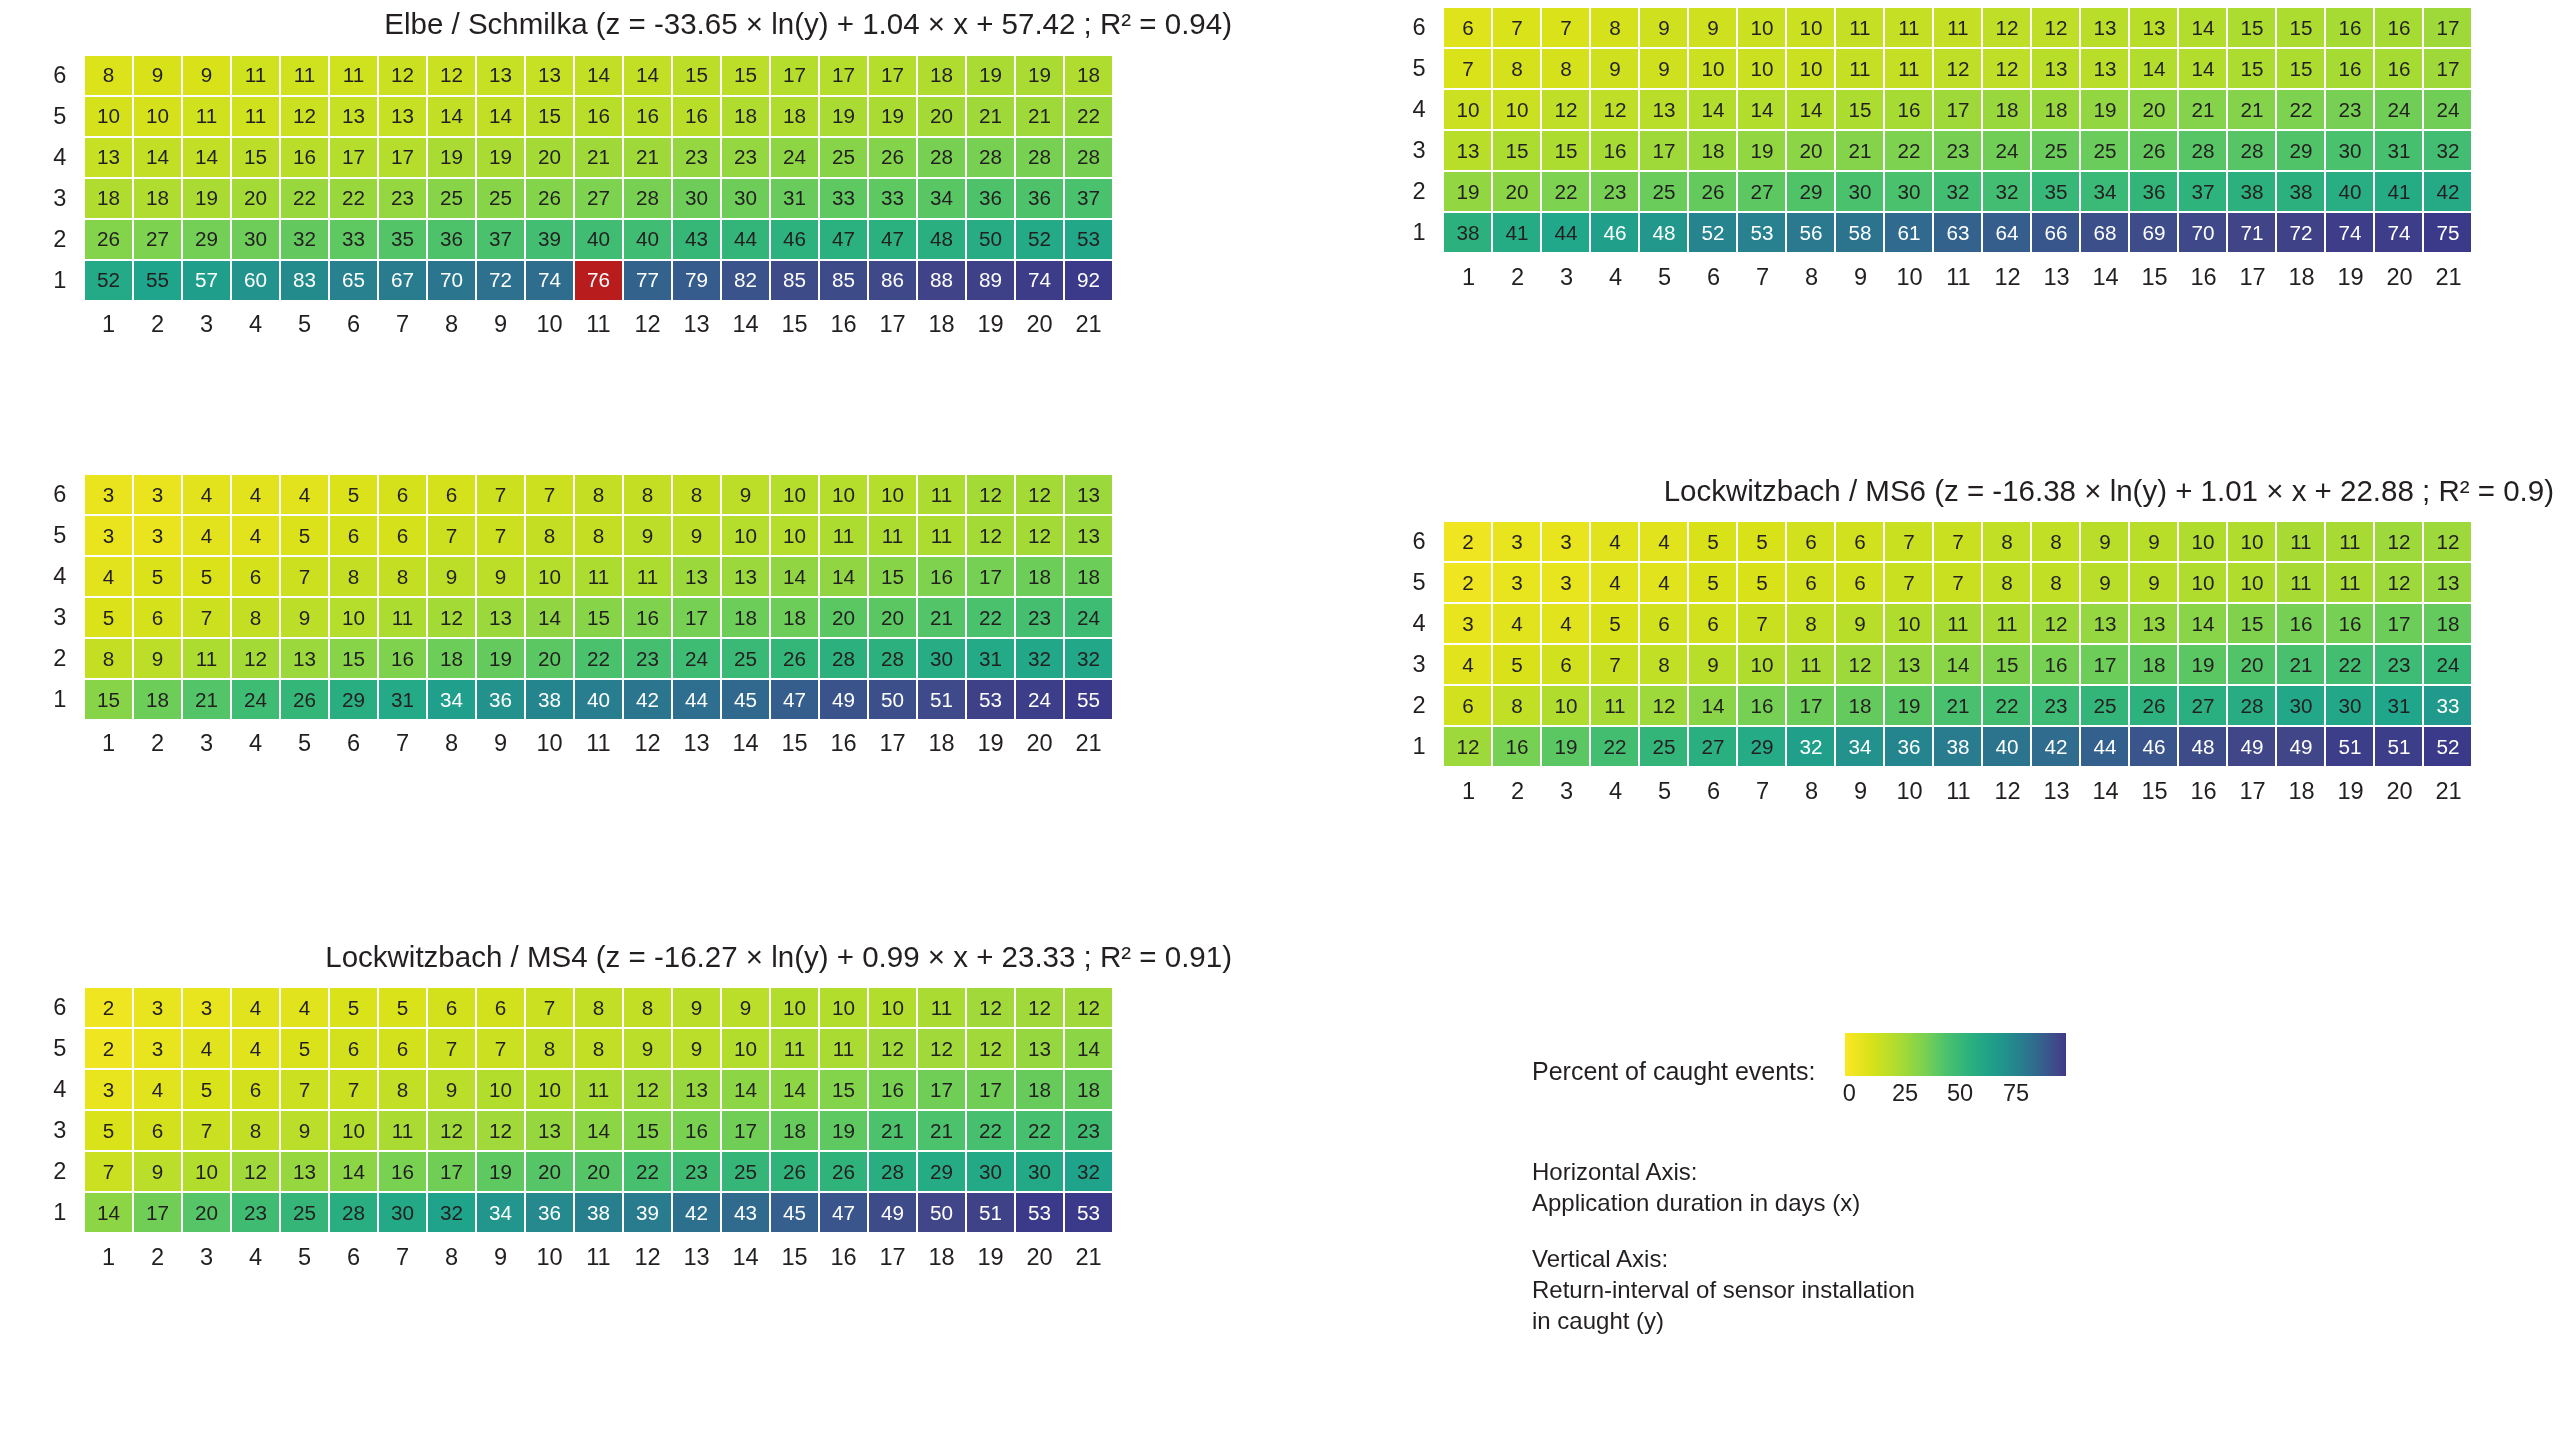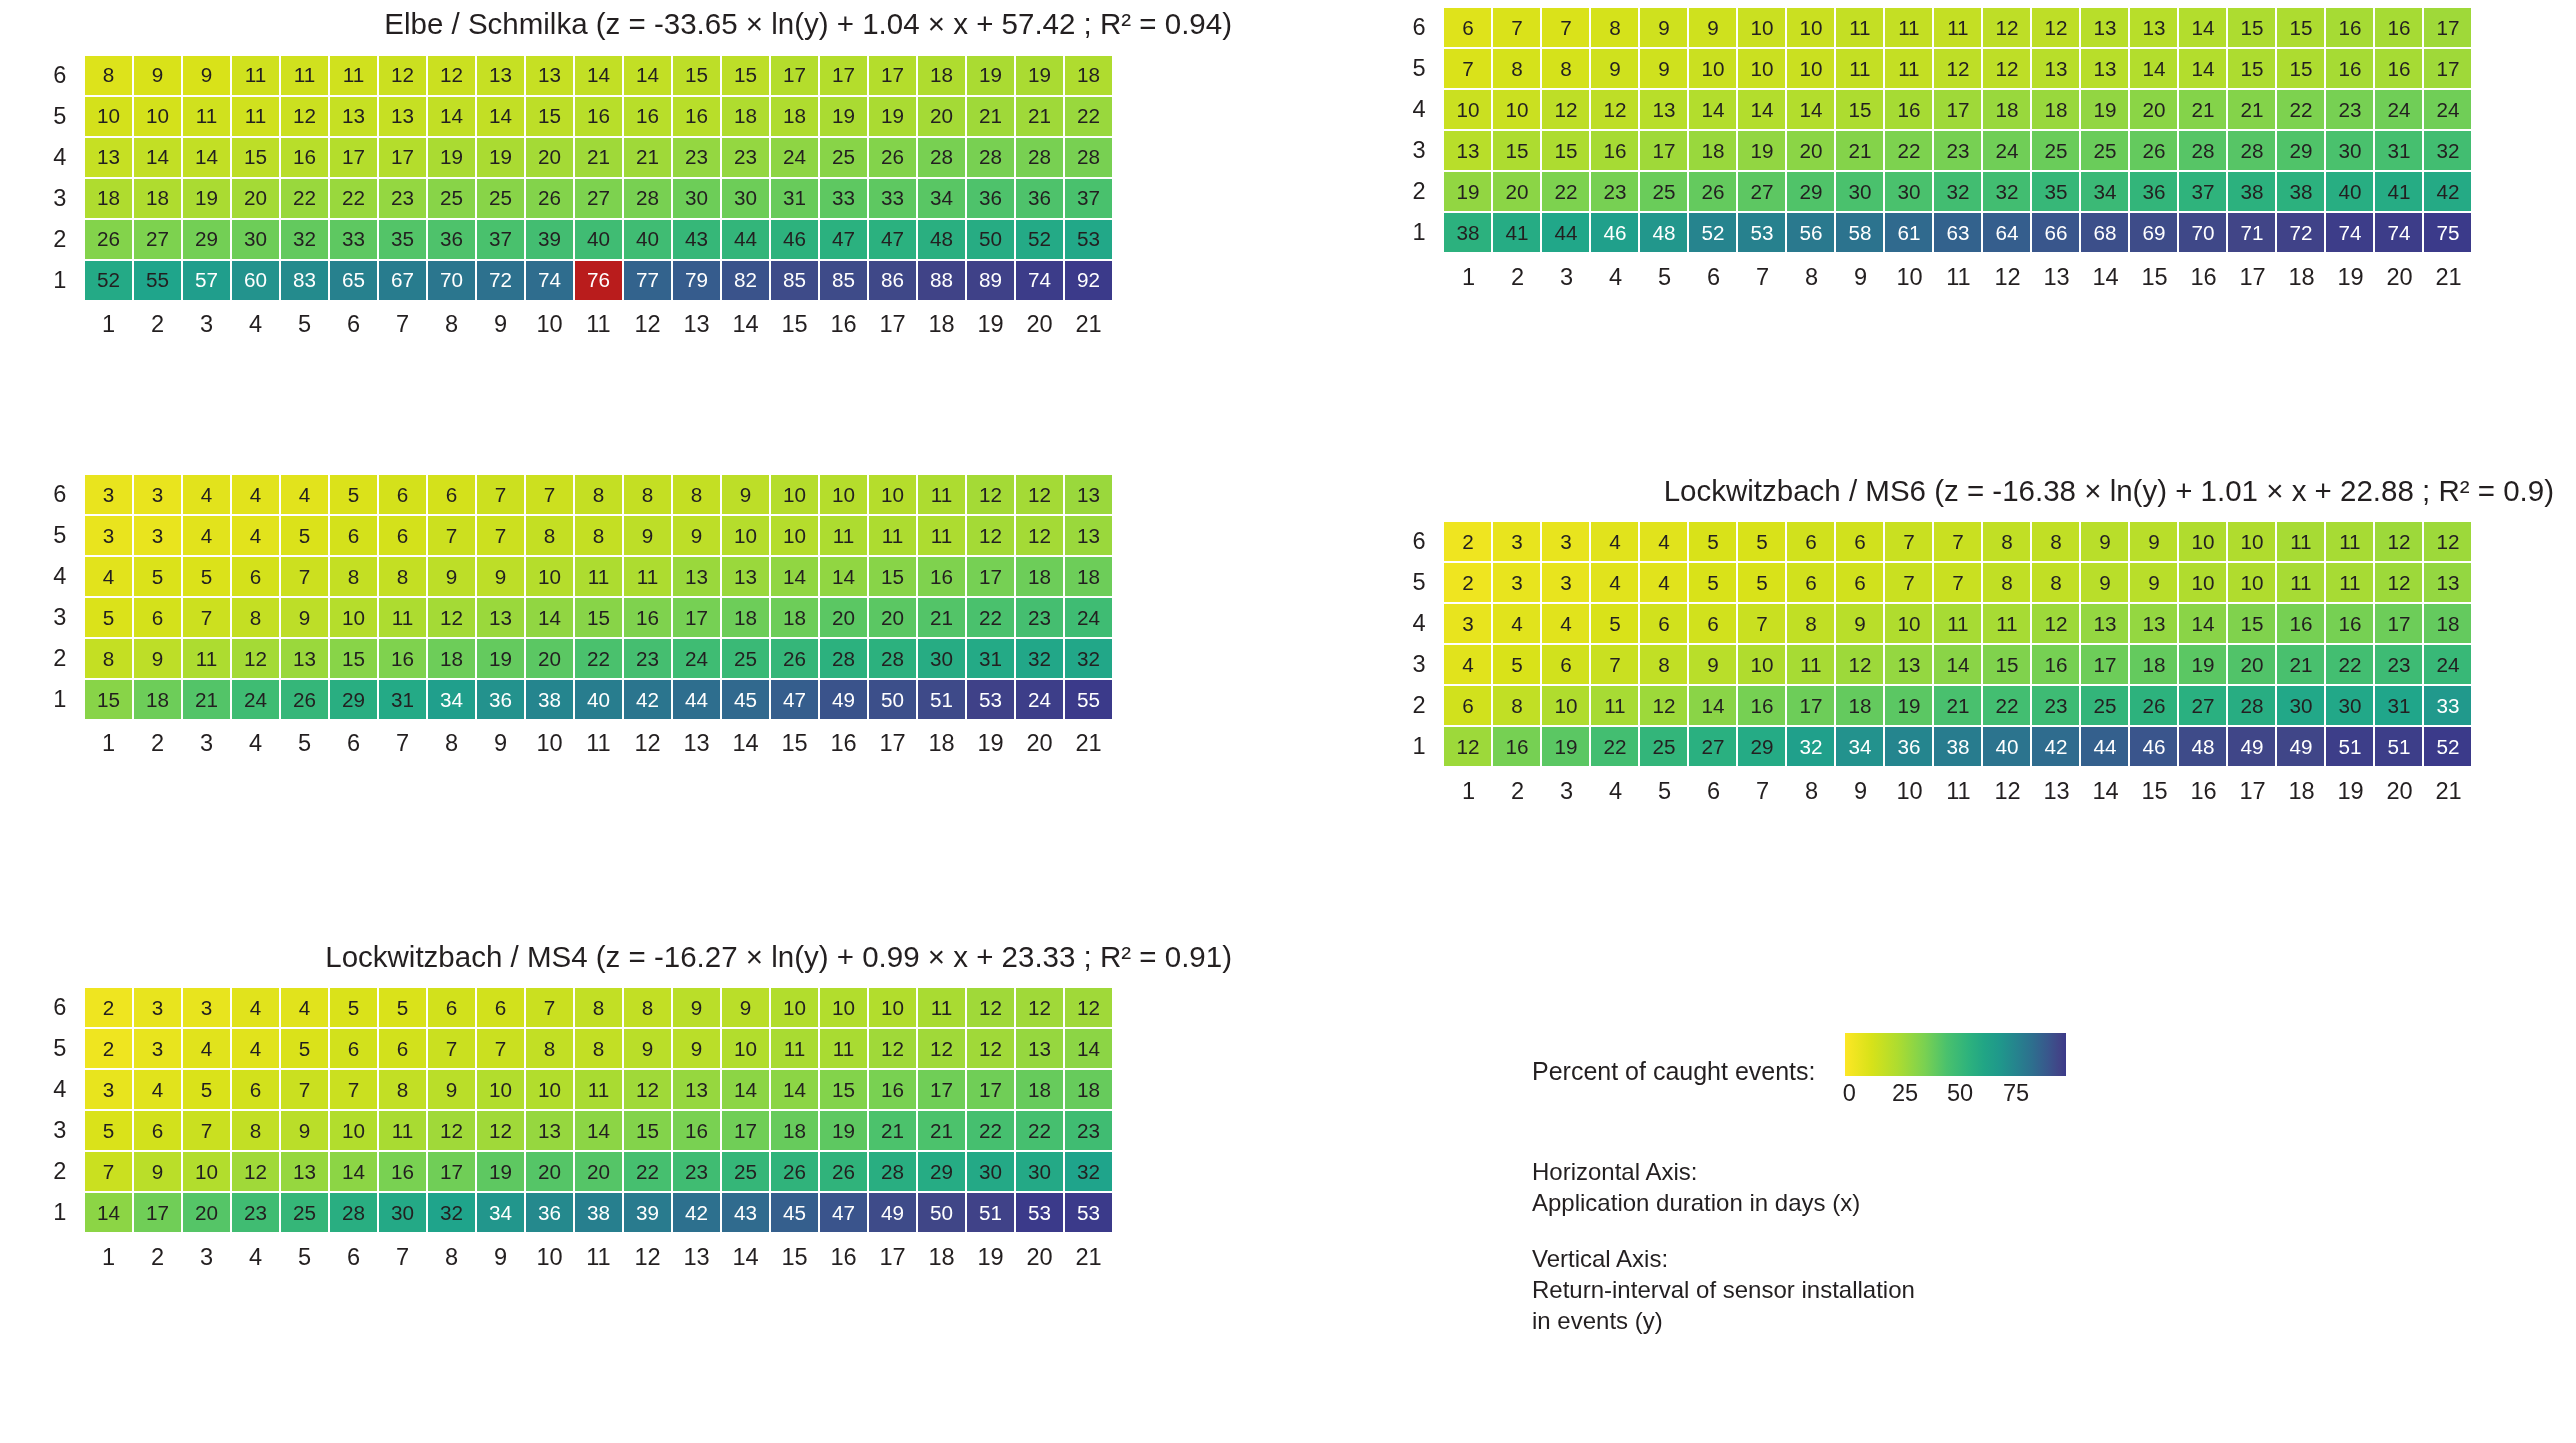--- a/index.html
+++ b/index.html
@@ -966,18 +966,18 @@
             <div class="cbar-tick" style="left: 171px;">75</div>
           </div>
       </div>
     </div>
     <div class="notes">
       <div class="note">Horizontal Axis:</div>
       <div class="note">Application duration in days (x)</div>
       <div class="note-gap"></div>
       <div class="note">Vertical Axis:</div>
       <div class="note">Return-interval of sensor installation</div>
-      <div class="note">in events (y)</div>
+      <div class="note">in caught (y)</div>
     </div>
   </div>
 
 </div>
 
 
 </body></html>

